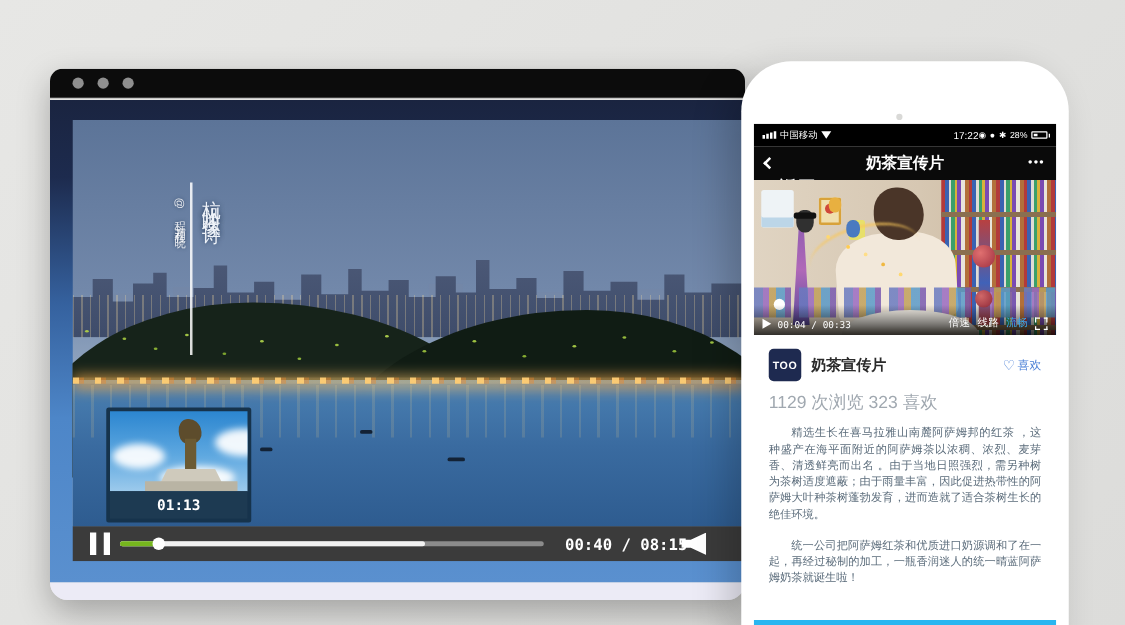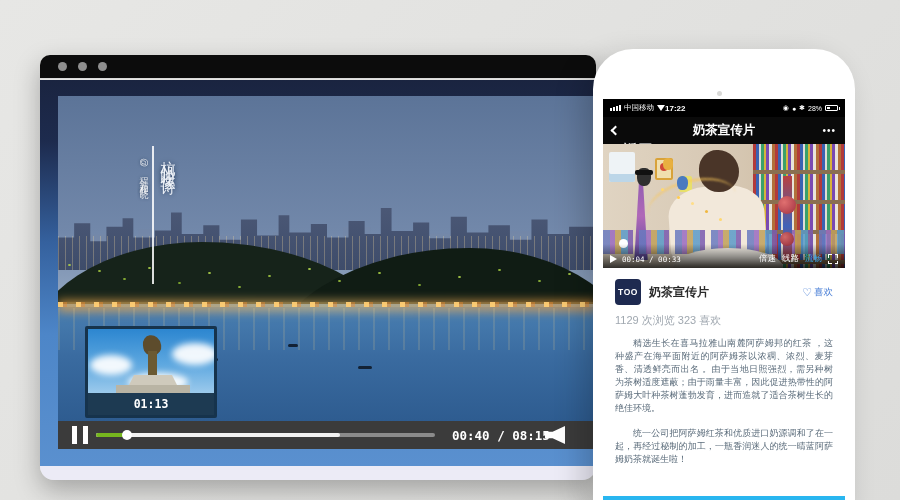--- a/index.html
+++ b/index.html
@@ -45,21 +45,21 @@
   .vtitle { position:absolute; left:100px; top:52px; writing-mode:vertical-rl; color:#eef2f8; font-size:15px;
             letter-spacing:5px; font-family:"Liberation Serif", serif; text-shadow:0 0 4px rgba(20,40,70,.6); }
   .vcredit { position:absolute; left:79px; top:62px; writing-mode:vertical-rl; color:rgba(255,255,255,.85);
              font-size:9px; letter-spacing:3px; text-shadow:0 0 3px rgba(20,40,70,.6); }
   .loc-cn { position:absolute; left:428px; top:260px; width:160px; color:#fff; font-size:17px; font-weight:bold;
             letter-spacing:3px; font-family:"Liberation Serif", serif; text-shadow:0 1px 3px rgba(0,20,40,.7); }
   .loc-en { position:absolute; left:404px; top:283px; width:184px; color:#e9eef5; font-size:10px; font-weight:bold;
             font-family:"Liberation Serif", serif; text-shadow:0 1px 2px rgba(0,20,40,.7); }
 
   
-  .thumb { position:absolute; left:27px; top:230px; width:132px; height:92px; background:#173049;
+  .thumb { position:absolute; left:27px; top:230px; width:116px; height:92px; background:#173049;
            border:3px solid #16334c; border-radius:2px; }
   .thumb-img { position:absolute; left:0; top:0; right:0; height:64px; overflow:hidden;
                background:linear-gradient(180deg,#2c86d0 0%,#5ea8e0 55%,#9ccaec 100%); }
   .cloud { position:absolute; background:rgba(255,255,255,.92); border-radius:50%; filter:blur(3px); }
   .statue-top { position:absolute; left:55px; top:6px; width:18px; height:20px; background:#5d4c2c; border-radius:45% 55% 40% 40%; transform:rotate(-8deg); }
   .statue-col { position:absolute; left:60px; top:22px; width:9px; height:26px; background:#6b5a33; }
   .statue-ped { position:absolute; left:40px; top:46px; width:50px; height:12px; background:#cfcabc; clip-path:polygon(12% 0,88% 0,100% 100%,0 100%); }
   .statue-base { position:absolute; left:28px; top:56px; width:74px; height:8px; background:#b9b4a4; }
   .thumb-bar { position:absolute; left:0; right:0; bottom:0; height:22px; background:#1d3a52; color:#fff;
                font-size:11.5px; font-weight:bold; text-align:center; line-height:22px; font-family:"DejaVu Sans Mono", monospace; }
@@ -84,21 +84,21 @@
   .cam { position:absolute; left:84px; top:56px; width:11px; height:11px; border-radius:50%; background:#d9d9d7; }
   .cam2 { position:absolute; left:124px; top:42px; width:5px; height:5px; border-radius:50%; background:#d9d9d7; }
   .spk { position:absolute; left:106px; top:59px; width:46px; height:6px; border-radius:4px; background:#d9d9d7; }
   .screen { position:absolute; left:10px; top:50px; width:242px; bottom:0; background:#fff; overflow:hidden; }
 
   .sbar { position:absolute; left:0; top:0; right:0; height:18px; background:#000; color:#fff;
           font-size:7.5px; display:flex; align-items:center; padding:0 7px; }
   .sig { display:inline-flex; align-items:flex-end; gap:1px; margin-right:3px; }
   .sig i { width:2px; background:#fff; display:block; }
   .wifi { width:0; height:0; border-left:4px solid transparent; border-right:4px solid transparent; border-top:6px solid #fff; margin-left:3px; }
-  .sbar .mid { flex:1; text-align:left; font-weight:bold; font-size:8px; }
+  .sbar .mid { flex:1; text-align:right; font-weight:normal; font-size:8px; }
   .sbar .right { display:flex; align-items:center; gap:3px; font-size:7px; }
   .batt { width:13px; height:6px; border:1px solid #fff; border-radius:1px; position:relative; }
   .batt i { position:absolute; left:1px; top:1px; bottom:1px; width:28%; background:#fff; }
   .batt:after { content:""; position:absolute; right:-3px; top:1px; width:1.5px; height:3px; background:#fff; }
 
   .nav { position:absolute; left:0; top:18px; right:0; height:27px; background:#0a0a0a; color:#fff;
          display:flex; align-items:center; padding:0 9px; }
   .chev { width:7px; height:7px; border-left:2px solid #fff; border-bottom:2px solid #fff; transform:rotate(45deg); margin-right:4px; }
   .back-l { font-size:15px;margin-top:40px; }
   .nav .title { position:absolute; left:0; right:0; text-align:center; font-size:12.5px; font-weight:bold; }
@@ -152,21 +152,21 @@
   .phandle { position:absolute; left:16px; bottom:20px; width:9px; height:9px; background:#fff; border-radius:50%; }
 
   
   .info { position:absolute; left:0; top:169px; right:0; bottom:0; background:#fff; padding:11px 12px 0; }
   .vhead { display:flex; align-items:center; }
   .avatar { width:26px; height:26px; background:#1e2a50; border-radius:4px; color:#fff; font-size:8.5px;
             font-weight:bold; display:flex; align-items:center; justify-content:center; letter-spacing:.5px; }
   .vtitle2 { font-size:12px; font-weight:bold; color:#2a2a2a; margin-left:8px; }
   .like { margin-left:auto; color:#4a7fd6; font-size:9.5px; display:flex; align-items:center; gap:2px; cursor:pointer; }
   .like .h { font-size:11px; }
-  .stats { color:#a0a8b0; font-size:11px; margin:8px 0 9px; }
+  .stats { color:#a0a8b0; font-size:14px; margin:8px 0 9px; }
   .para { font-size:9px; line-height:13px; color:#5b6c7b; text-indent:2em; text-align:justify; margin-bottom:12px; }
   .cta { position:absolute; left:0; right:0; bottom:-12px; height:30px; background:#29b6f0; color:#fff;
          font-size:11px; text-align:center; padding-top:3px; letter-spacing:1px; cursor:pointer; }
 </style>
 </head>
 <body>
 
 <div class="win">
   <div class="titlebar">
     <span class="dot"></span>

